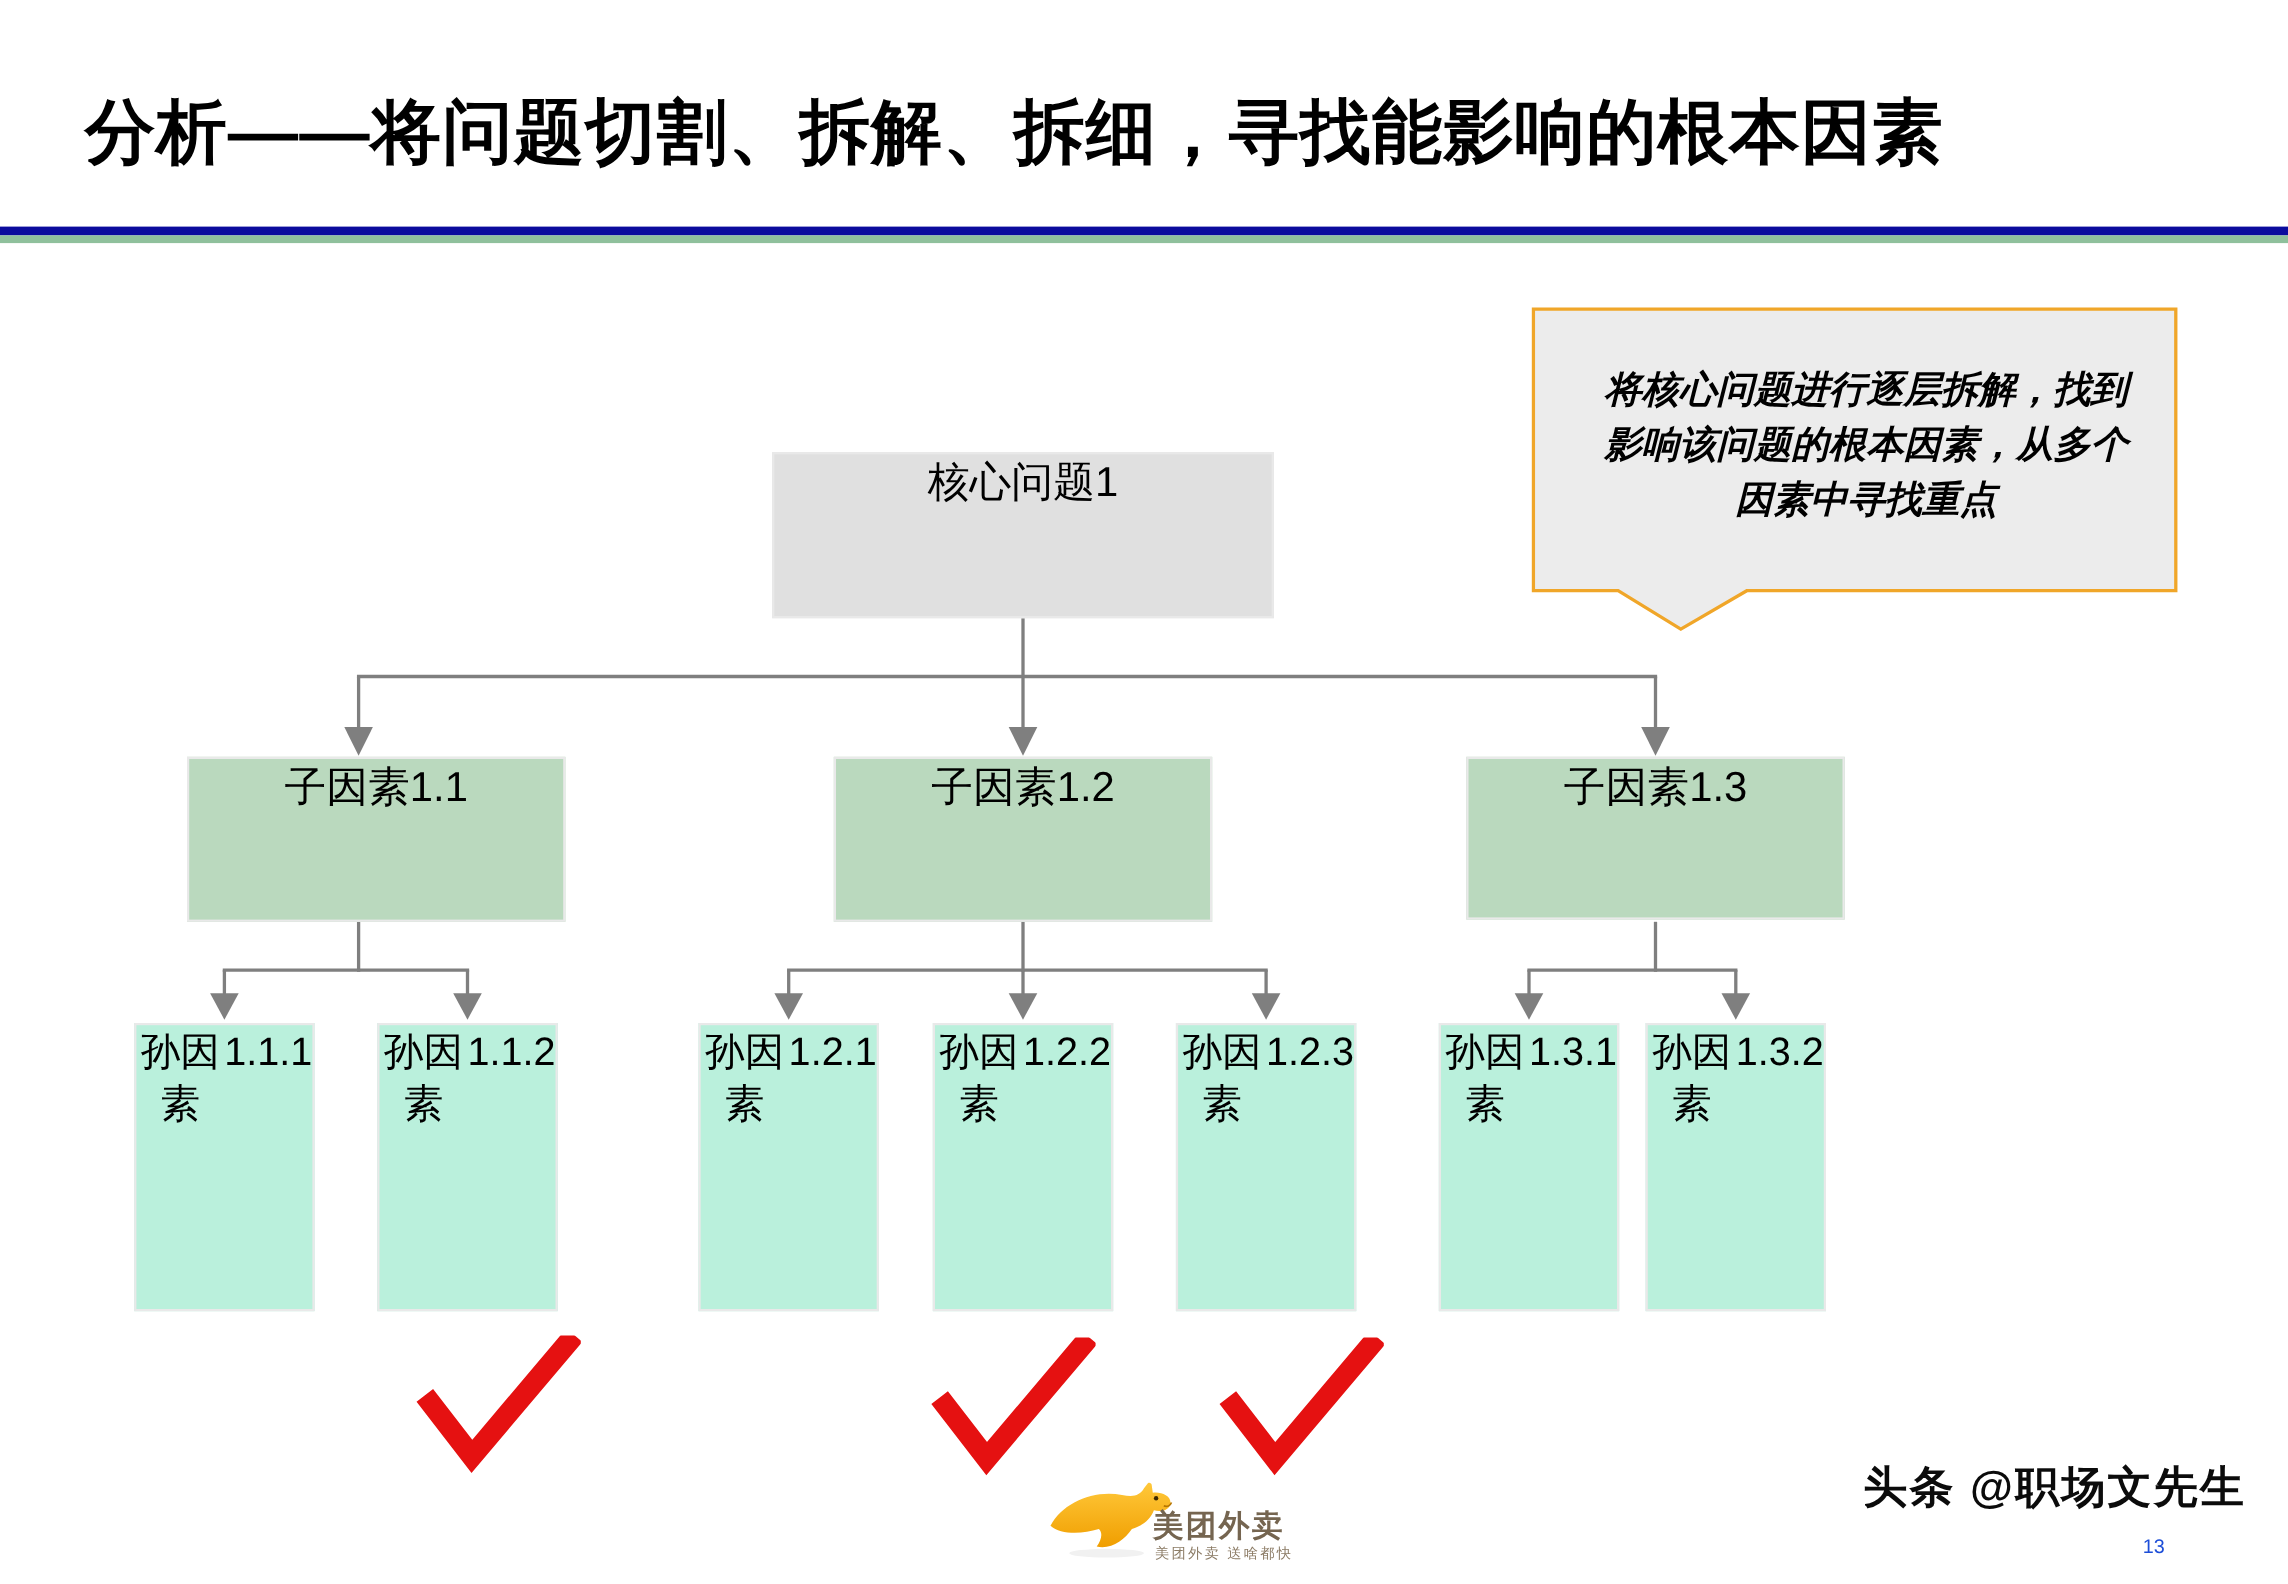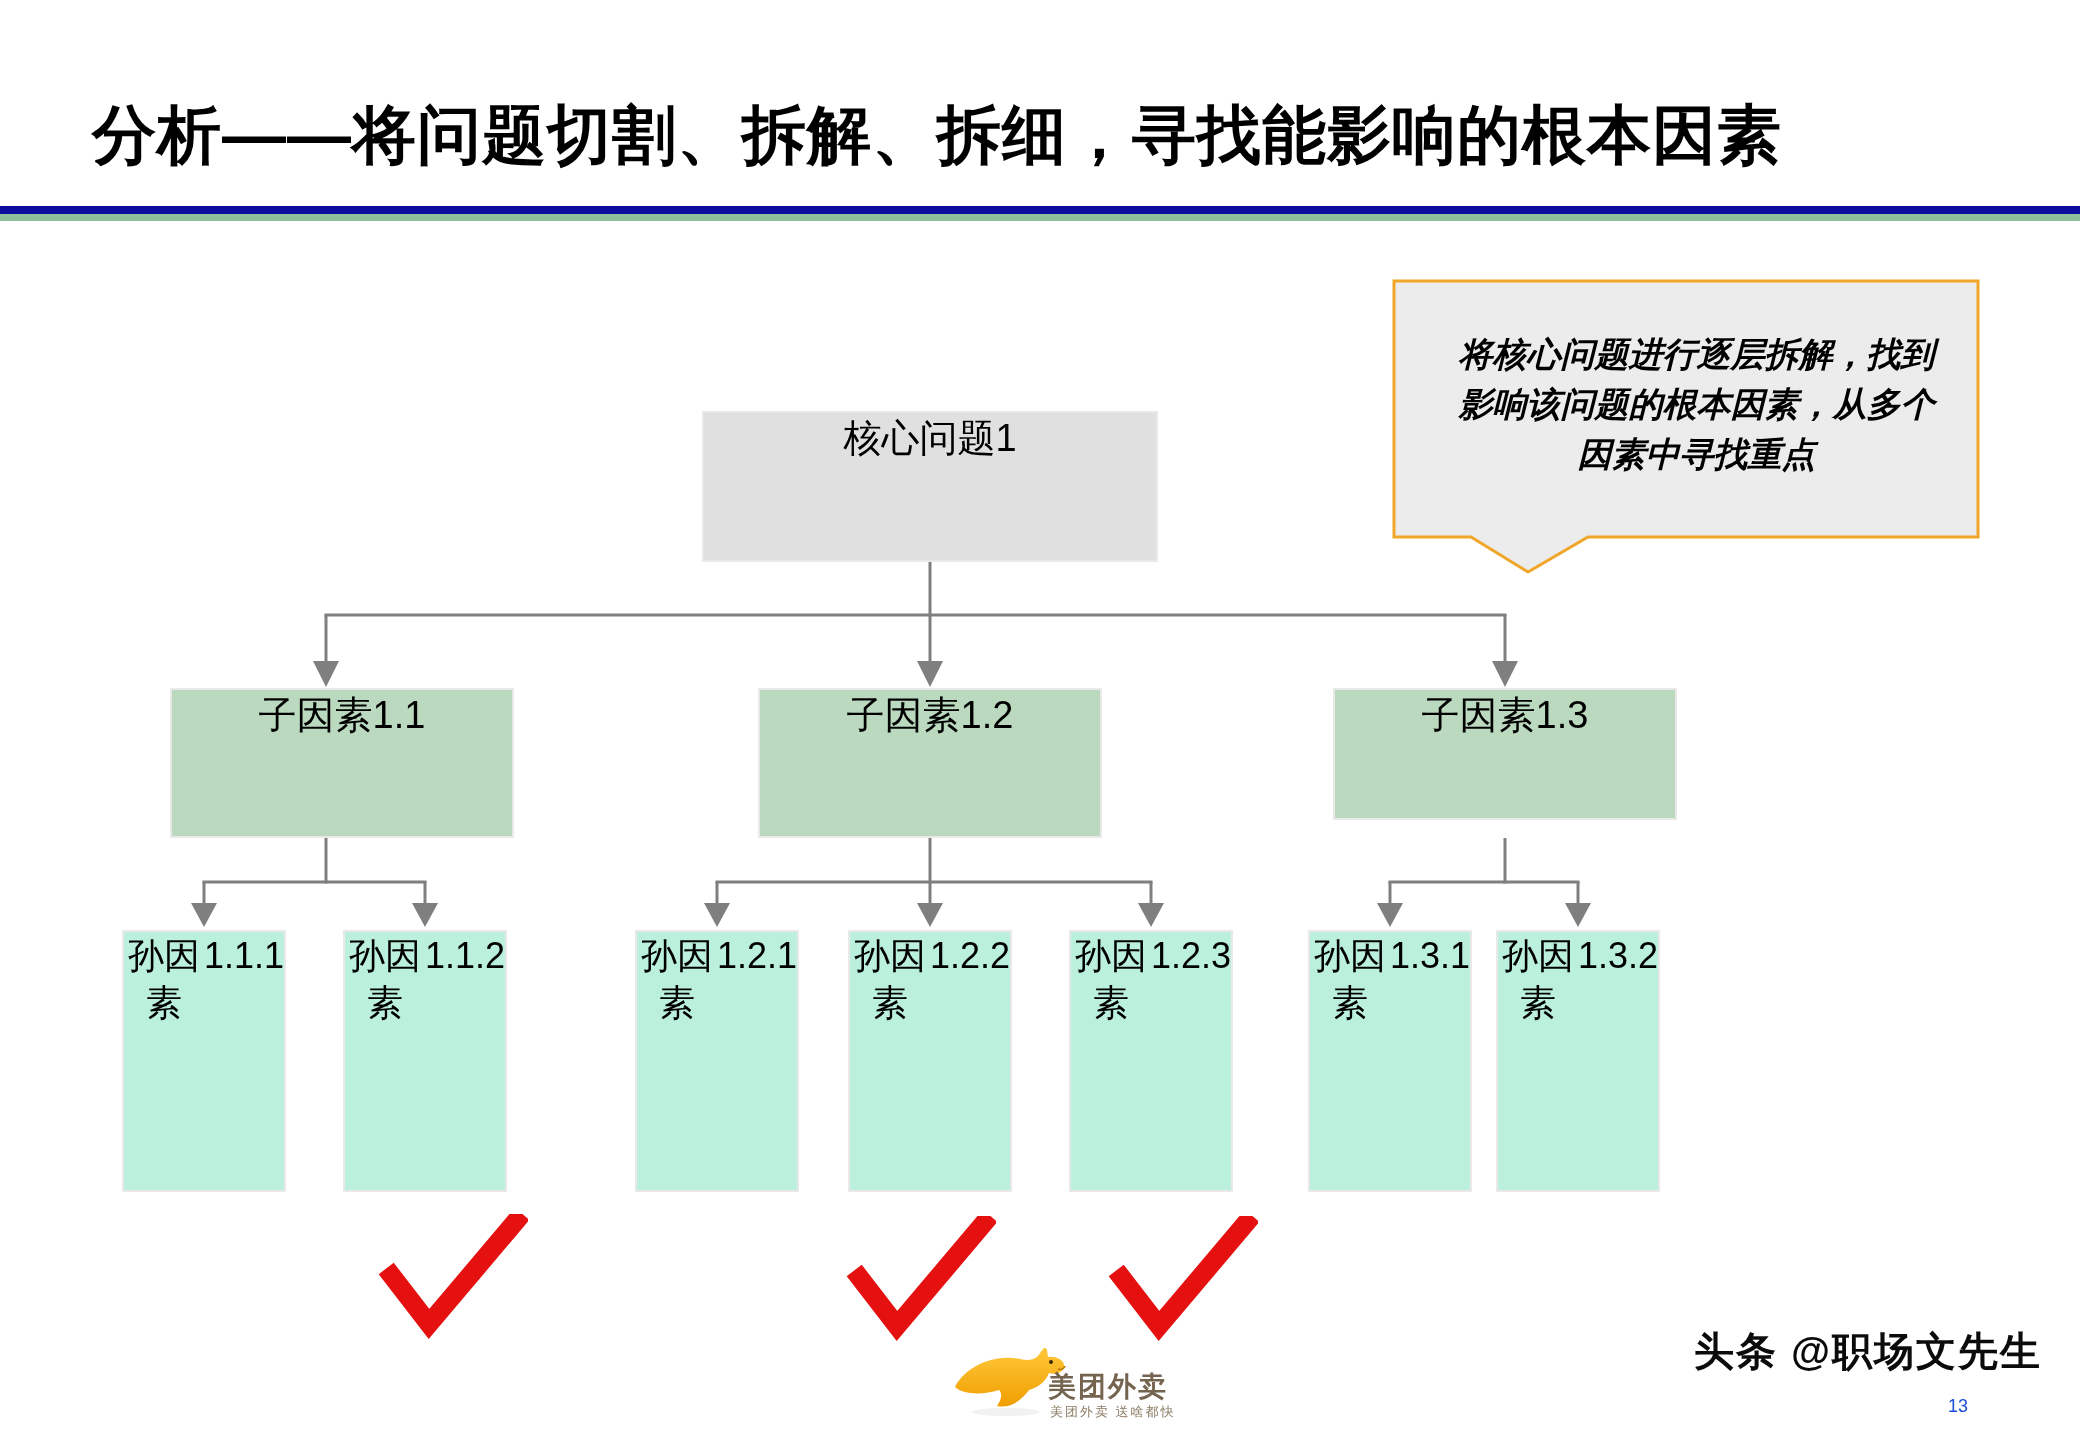--- a/index.html
+++ b/index.html
@@ -1,21 +1,21 @@
 <!DOCTYPE html>
 <html style="--divider-blue: #0B0B9D; --divider-green: #8FC09C; --core-box: #E0E0E0; --sub-box: #BAD9BE; --grand-box: #BAF0DC; --connector: #7F7F7F; --check: #E51111; --callout-bg: #ECECEC; --callout-border: #F0A629; --brand: #756550; --tagline: #8C7C66;"><head>
 <meta charset="utf-8">
 <style>
   html,body{margin:0;padding:0;background:#ffffff}
   .slide{
     position:relative;width:2080px;height:1440px;background:#fff;
     font-family:"Liberation Sans",sans-serif;color:#000;overflow:hidden;
   }
   .title{
-    position:absolute;left:76px;top:76px;margin:16px;
+    position:absolute;left:76px;top:76px;margin:1px;
     font-size:64px;font-weight:900;letter-spacing:1px;white-space:nowrap;color:#000;
   }
   .rule{position:absolute;left:0;width:2080px}
   .rule-blue{top:206px;height:8px;background:var(--divider-blue,#0B0B9D)}
   .rule-green{top:214px;height:7px;background:var(--divider-green,#8FC09C)}
 
   .connectors{position:absolute;left:0;top:0;width:2080px;height:1440px;pointer-events:none}
   .connectors line{stroke:var(--connector,#7F7F7F);stroke-width:3}
   .connectors polygon{fill:var(--connector,#7F7F7F)}
 
@@ -100,21 +100,21 @@
   <div class="box core" style="left:702px;top:411px;width:456px;height:151px">
     <span>核心问题1</span>
   </div>
 
   <div class="box sub" style="left:170px;top:688px;width:344px;height:150px">
     <span>子因素1.1</span>
   </div>
   <div class="box sub" style="left:758px;top:688px;width:344px;height:150px">
     <span>子因素1.2</span>
   </div>
-  <div class="box sub" style="left:1333px;top:688px;width:344px;height:132px">
+  <div class="box sub" style="left:1333px;top:688px;width:344px;height:148px">
     <span>子因素1.3</span>
   </div>
 
   <div class="box grand" style="left:122px;top:930px;width:164px;height:262px">
     <span>孙因素</span>
     <span>1.1.1</span>
   </div>
   <div class="box grand" style="left:343px;top:930px;width:164px;height:262px">
     <span>孙因素</span>
     <span>1.1.2</span>

